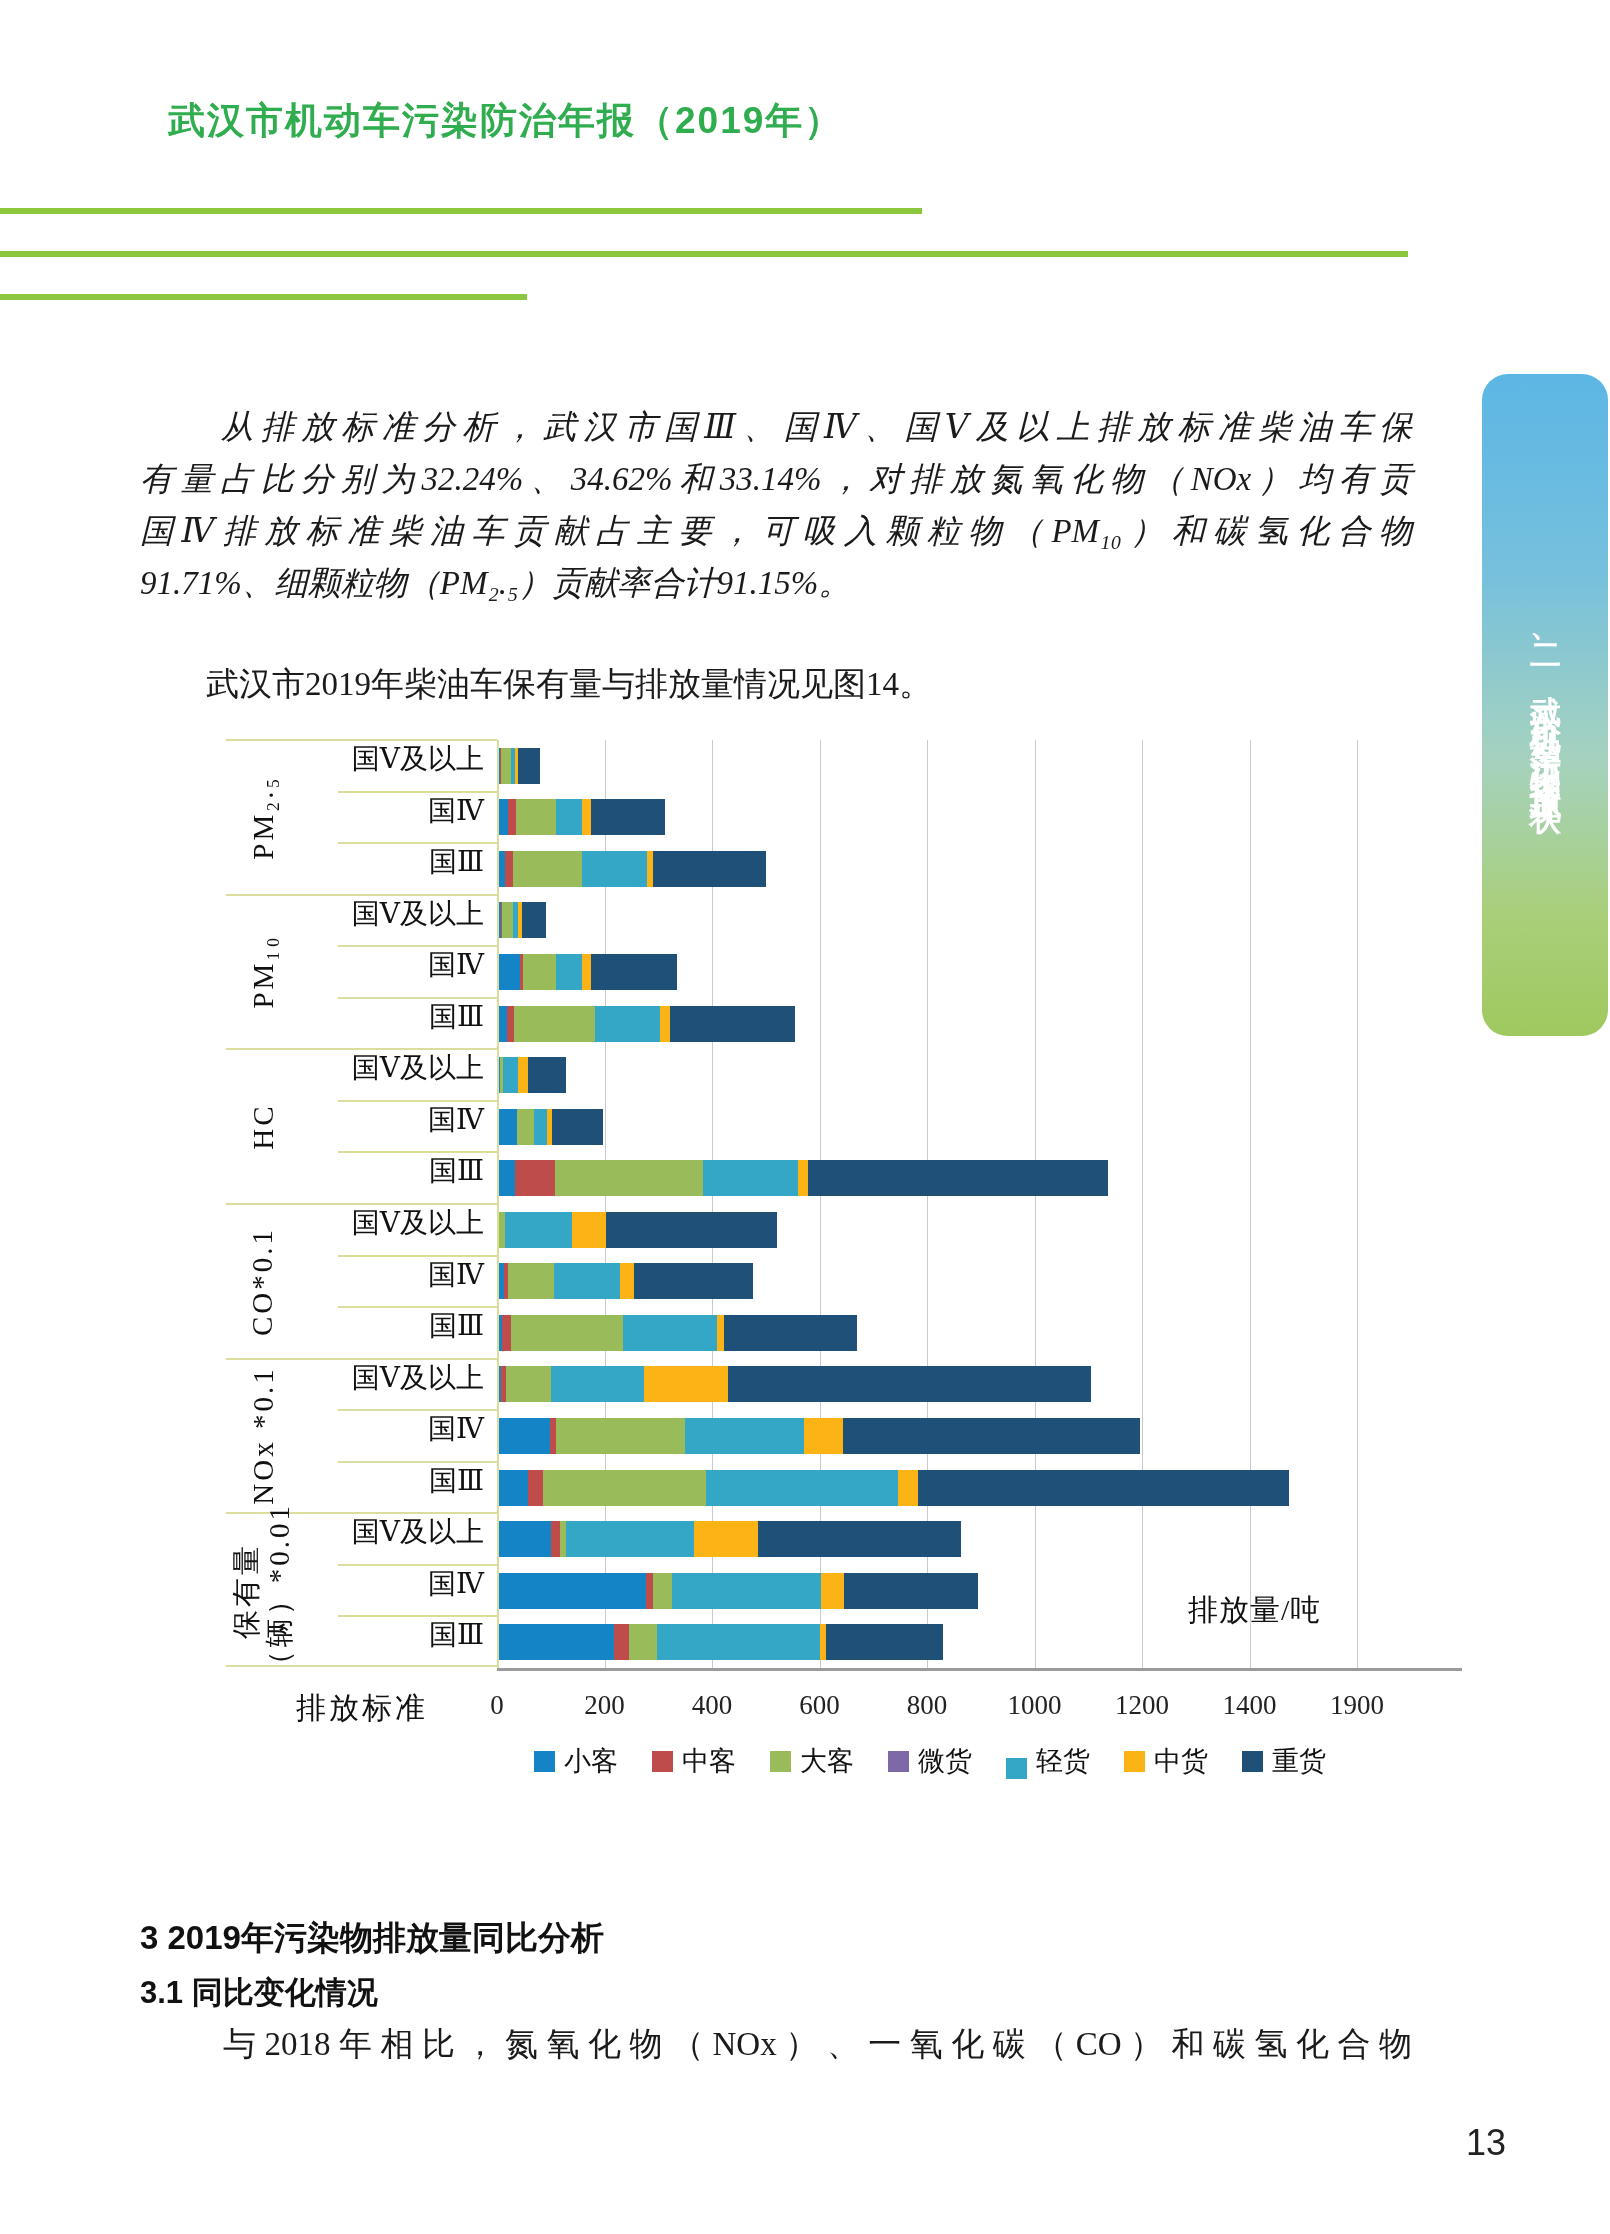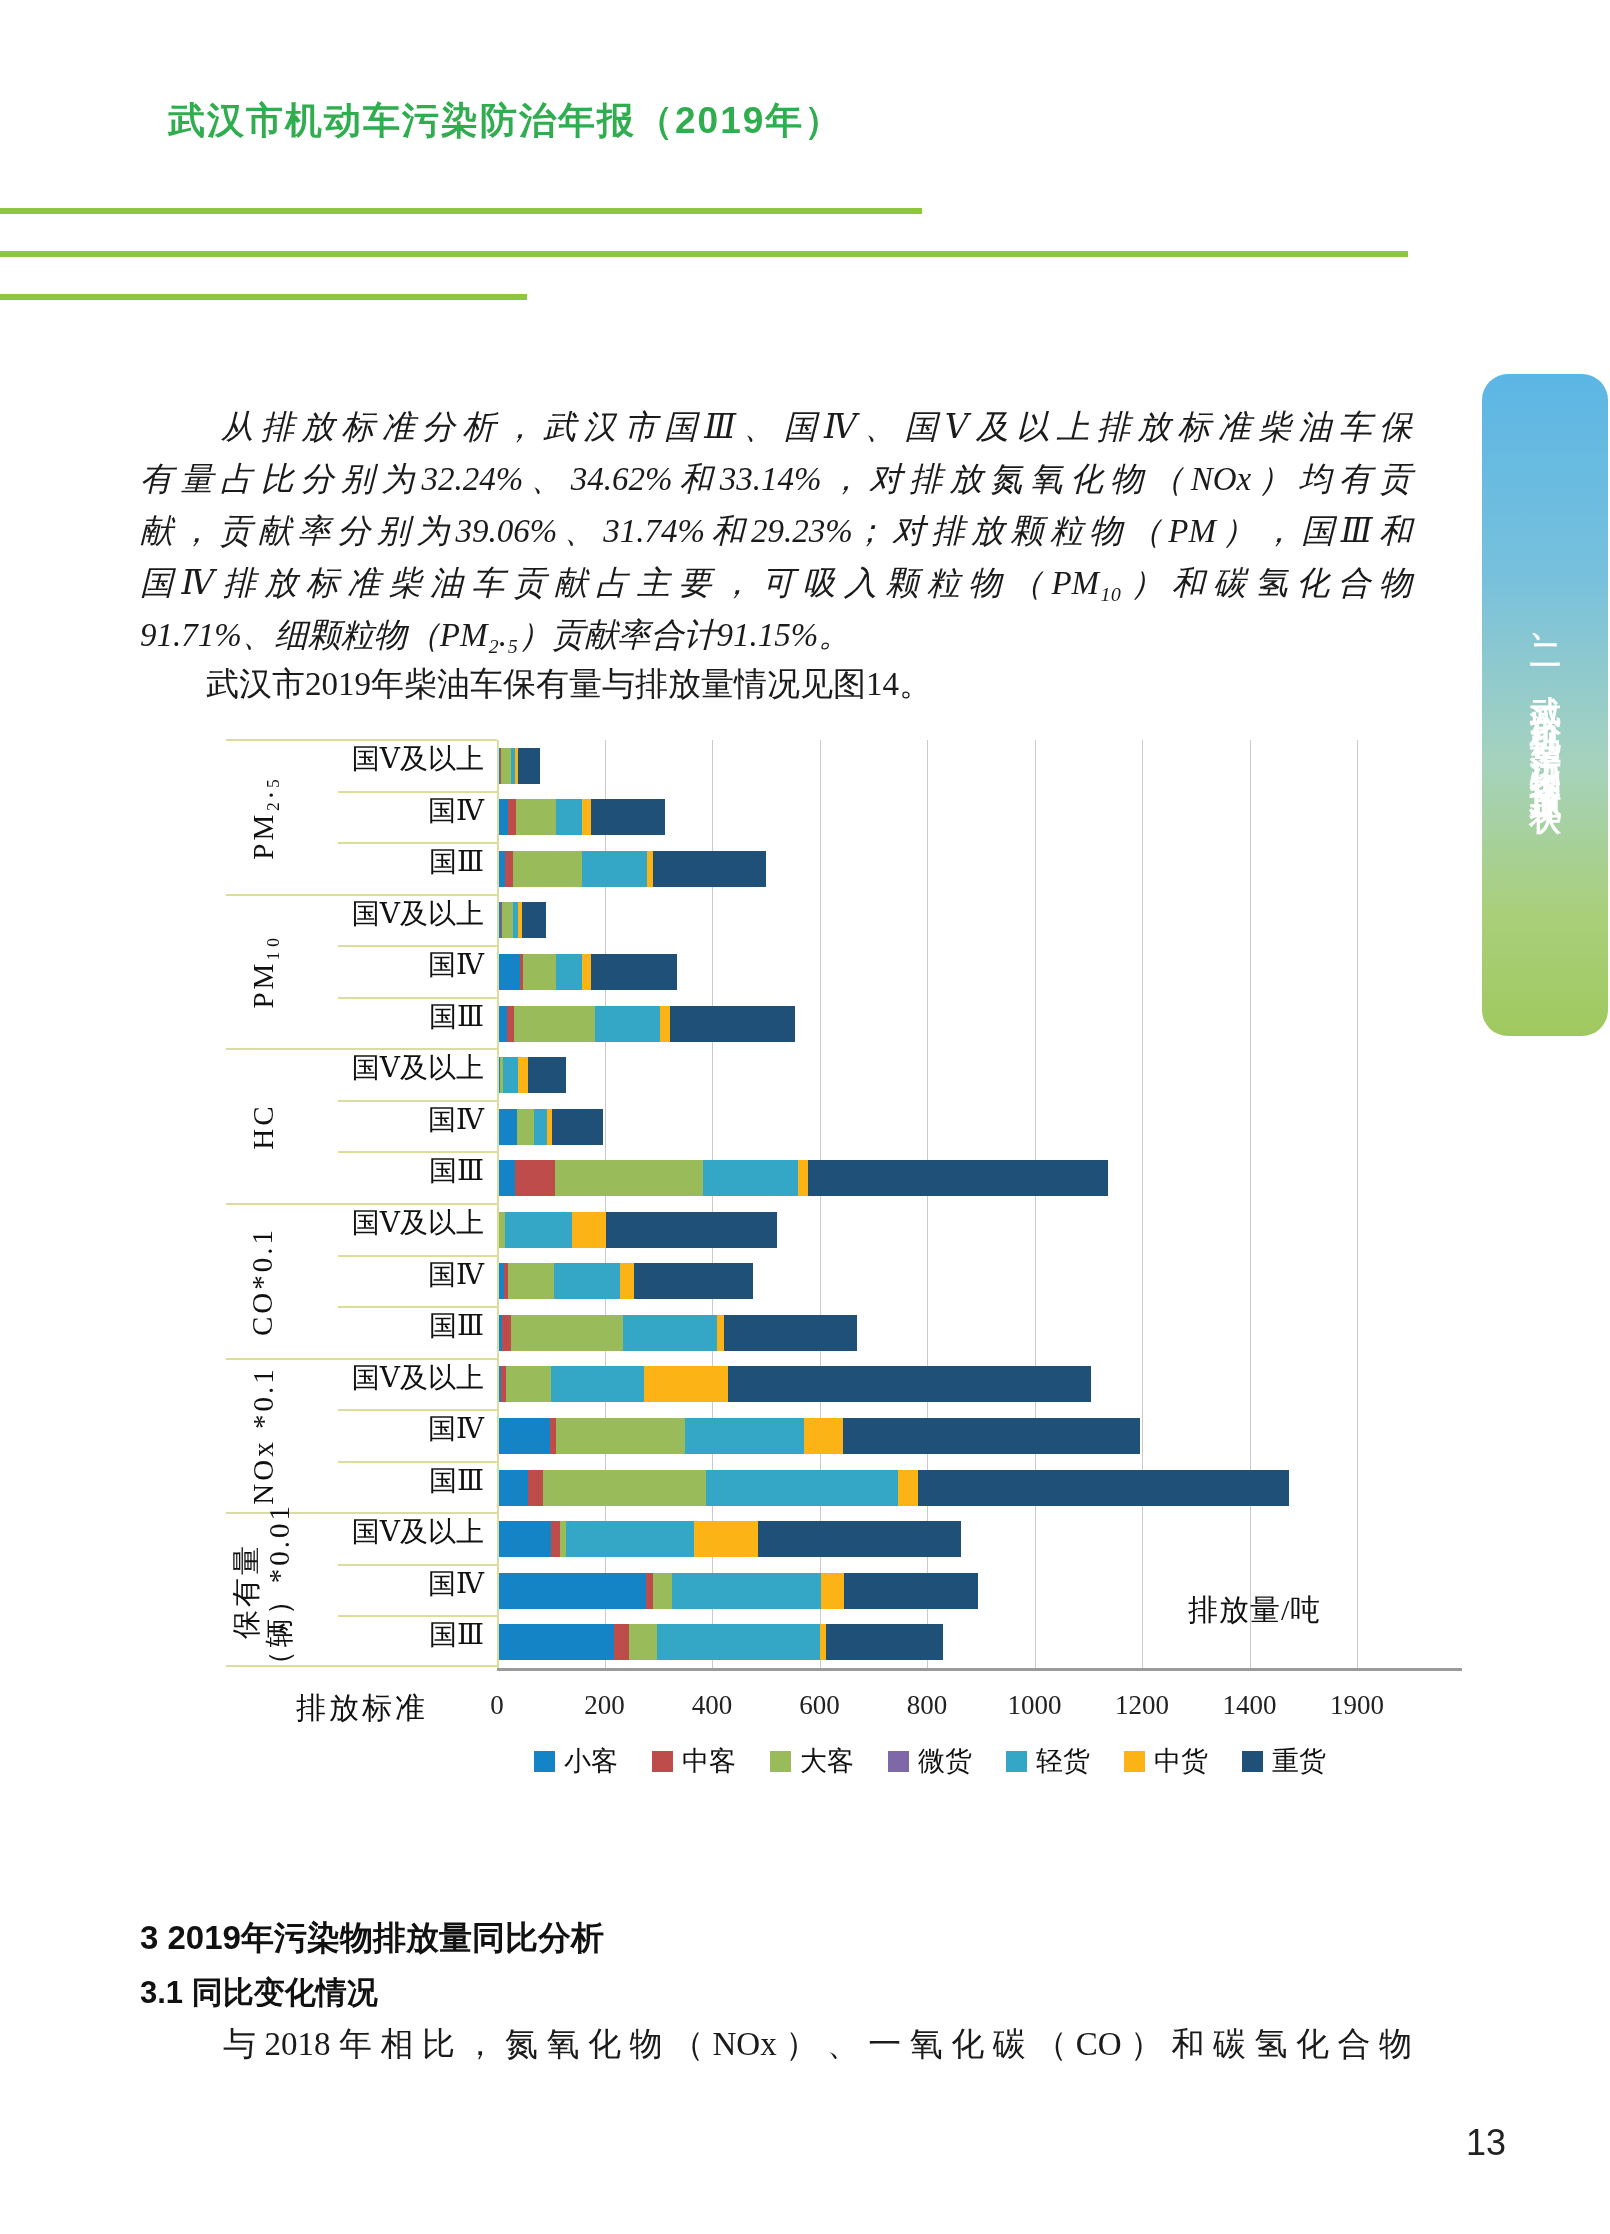--- a/index.html
+++ b/index.html
@@ -43,21 +43,20 @@
   <div class="hr hr2"></div>
   <div class="hr hr3"></div>
 
   <div class="side-tab">
     <span class="side-tab-text">二、武汉市机动车污染物排放现状</span>
   </div>
 
   <div class="para p1">
     <div class="pline just">　　从排放标准分析，武汉市国Ⅲ、国Ⅳ、国Ⅴ及以上排放标准柴油车保</div>
     <div class="pline just">有量占比分别为32.24%、34.62%和33.14%，对排放氮氧化物（NOx）均有贡</div>
-    <div class="pline just">献，贡献率分别为39.06%、31.74%和29.23%；对排放颗粒物（PM），国Ⅲ和</div>
     <div class="pline just">国Ⅳ排放标准柴油车贡献占主要，可吸入颗粒物（PM₁₀）和碳氢化合物</div>
     <div class="pline">91.71%、细颗粒物（PM₂.₅）贡献率合计91.15%。</div>
   </div>
 
   <div class="para p2">
     <div class="pline">　　武汉市2019年柴油车保有量与排放量情况见图14。</div>
   </div>
 
   <div class="chart" id="chart">
       <div style="position: absolute; left: 352px; top: 952px; width: 90px; text-align: center; font: 27px &quot;Liberation Serif&quot;, &quot;DejaVu Serif&quot;, serif; color: rgb(34, 34, 34);">0</div>
@@ -290,21 +289,21 @@
           <div style="position: static; font: 27px &quot;Liberation Serif&quot;, &quot;DejaVu Serif&quot;, serif; color: rgb(17, 17, 17);">中客</div>
         </div>
         <div style="position: static; display: flex; align-items: center; gap: 9px;">
           <div style="position: static; width: 21px; height: 21px; background: rgb(154, 187, 89);"></div>
           <div style="position: static; font: 27px &quot;Liberation Serif&quot;, &quot;DejaVu Serif&quot;, serif; color: rgb(17, 17, 17);">大客</div>
         </div>
         <div style="position: static; display: flex; align-items: center; gap: 9px;">
           <div style="position: static; width: 21px; height: 21px; background: rgb(126, 104, 168);"></div>
           <div style="position: static; font: 27px &quot;Liberation Serif&quot;, &quot;DejaVu Serif&quot;, serif; color: rgb(17, 17, 17);">微货</div>
         </div>
-        <div style="position: static; display: flex; align-items: center; gap: 9px;">
+        <div style="position: static; display: flex; align-items: flex-end; gap: 9px;">
           <div style="position: static; width: 21px; height: 21px; background: rgb(52, 167, 198);"></div>
           <div style="position: static; font: 27px &quot;Liberation Serif&quot;, &quot;DejaVu Serif&quot;, serif; color: rgb(17, 17, 17);">轻货</div>
         </div>
         <div style="position: static; display: flex; align-items: center; gap: 9px;">
           <div style="position: static; width: 21px; height: 21px; background: rgb(251, 179, 22);"></div>
           <div style="position: static; font: 27px &quot;Liberation Serif&quot;, &quot;DejaVu Serif&quot;, serif; color: rgb(17, 17, 17);">中货</div>
         </div>
         <div style="position: static; display: flex; align-items: center; gap: 9px;">
           <div style="position: static; width: 21px; height: 21px; background: rgb(31, 80, 120);"></div>
           <div style="position: static; font: 27px &quot;Liberation Serif&quot;, &quot;DejaVu Serif&quot;, serif; color: rgb(17, 17, 17);">重货</div>

